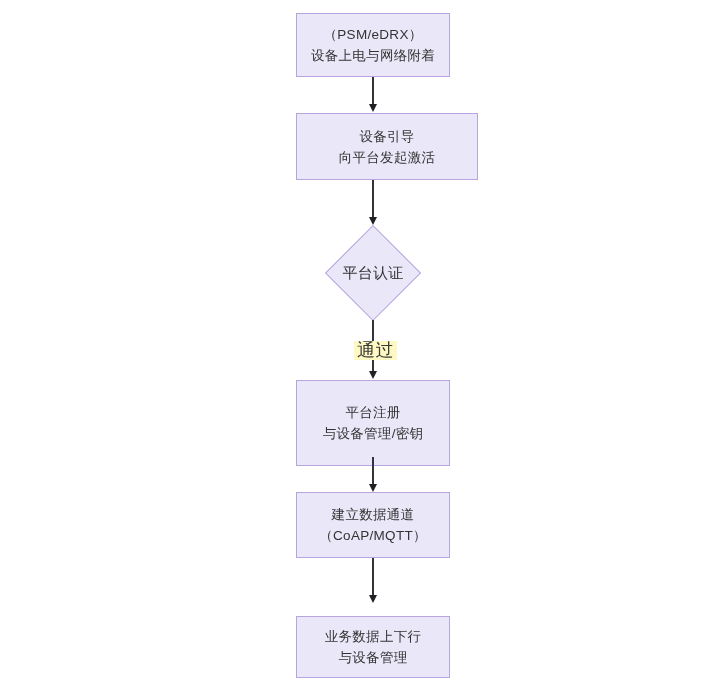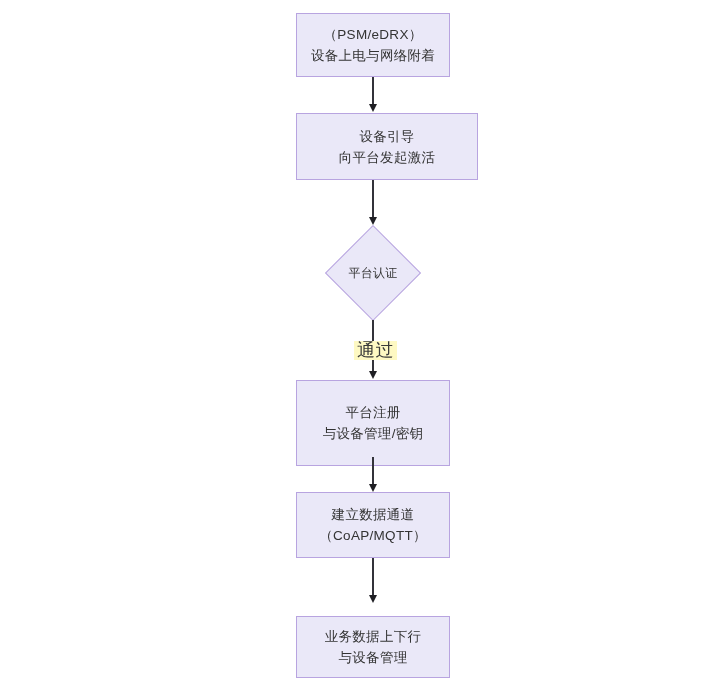--- a/index.html
+++ b/index.html
@@ -56,21 +56,21 @@
     margin-left: -34px;
     margin-top: -34px;
     background: #eae8f8;
     border: 1.4px solid #b8a4e0;
     transform: rotate(45deg);
     box-sizing: border-box;
   }
   .node-diamond-label {
     position: relative;
     z-index: 2;
-    font-size: 12px;
+    font-size: 15px;
     line-height: 20px;
     color: #333333;
     white-space: nowrap;
     letter-spacing: 0.3px;
   }
   
   .connector {
     position: absolute;
     width: 1.2px;
     background: #33333a;

